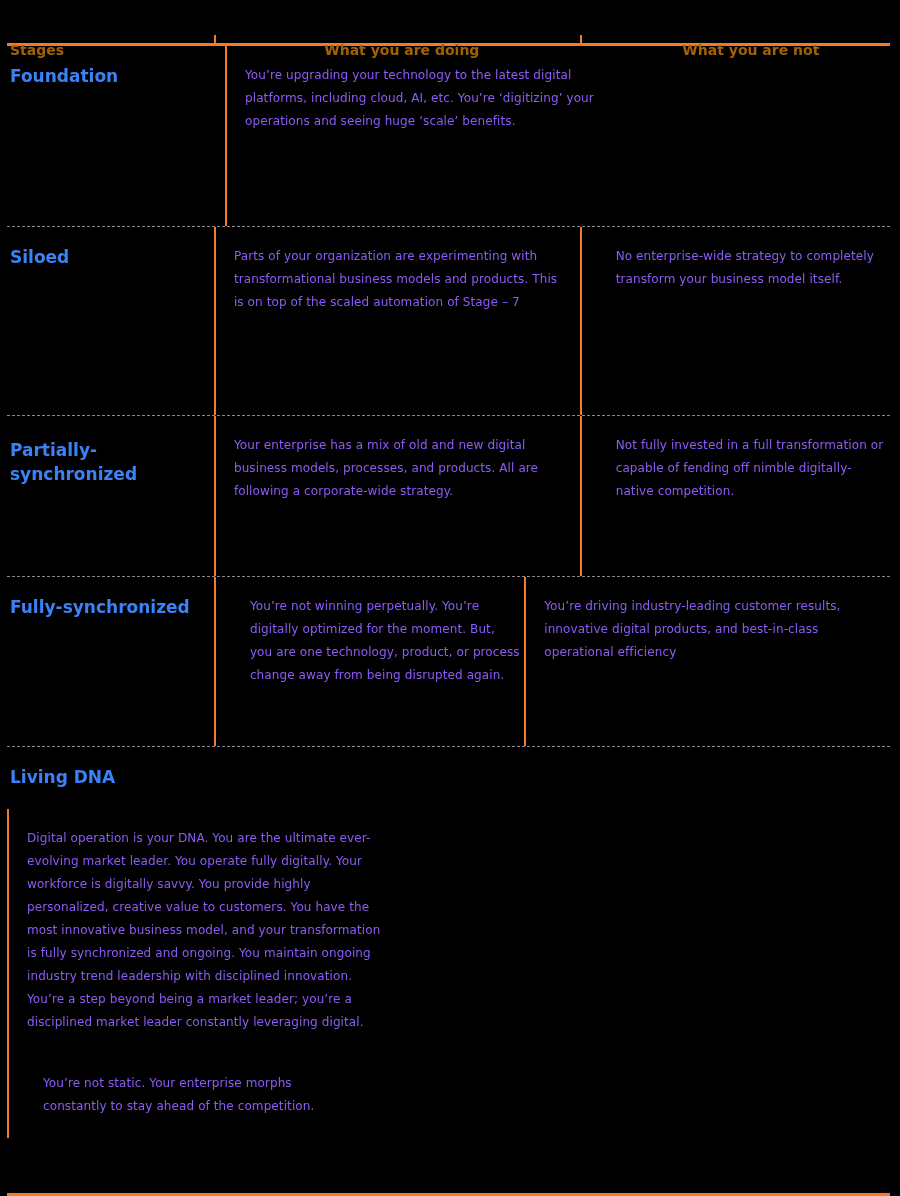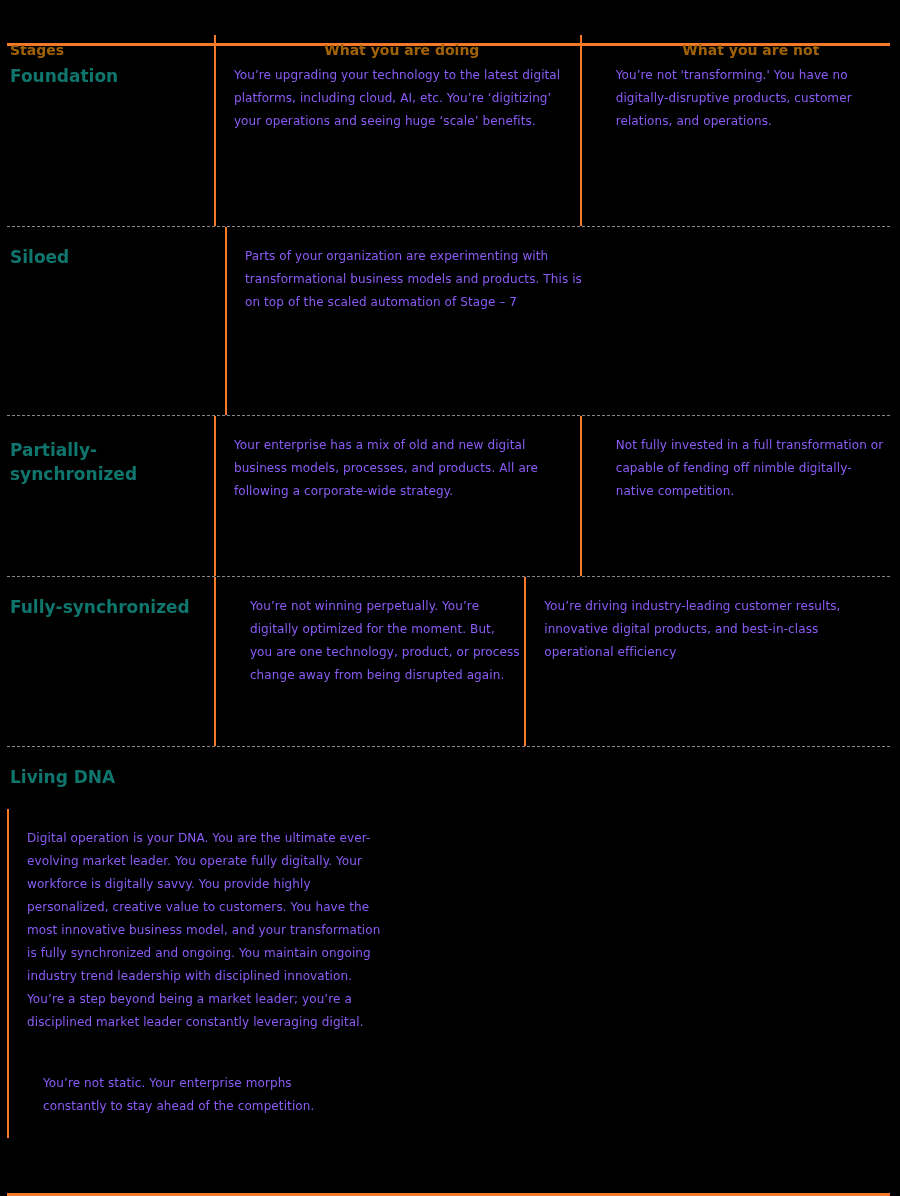--- a/index.html
+++ b/index.html
@@ -10,42 +10,42 @@
   .cell { box-sizing:border-box; }
   .c1 { width:218px; padding-left:3px; }
   .c2 { width:384px; padding-left:18px; padding-right:10px; border-left:2px solid #f47a2a; }
   .c3 { width:325px; padding-left:34px; padding-right:4px; border-left:2px solid #f47a2a; }
   .head { height:36px; border-bottom:3px solid #f47a2a; }
   .head .cell { font-weight:bold; color:#a16207; font-size:14px; line-height:30px; padding-top:0;margin-top:28px; }
   .head .c2, .head .c3 { text-align:center; }
   .body-row { border-bottom:1px dashed #8a8a8a; }
   .body-row.last { border-bottom:3px solid #f47a2a;flex-direction:column; }
   .body-row .cell { padding-top:18px; padding-bottom:20px; }
-  .stage { font-weight:bold; color:#0f766e; font-size:17px; line-height:24px; }
+  .stage { font-weight:bold; color:#3b82f6; font-size:17px; line-height:24px; }
   .txt { color:#8b5cf6; font-size:12px; line-height:23px; letter-spacing:0.1px; }
 </style>
 </head>
 <body>
 
 <div class="table">
   <div class="row head">
     <div class="cell c1">Stages</div>
     <div class="cell c2">What you are doing</div>
     <div class="cell c3">What you are not</div>
   </div>
 
   <div class="row body-row" style="height:180px">
     <div class="cell c1 stage">Foundation</div>
     <div class="cell c2 txt">You’re upgrading your technology to the latest digital platforms, including cloud, AI, etc. You’re ‘digitizing’ your operations and seeing huge ‘scale’ benefits.</div>
-    <div class="cell c3 txt">You’re not 'transforming.' You have no digitally-disruptive products, customer relations, and operations.</div>
   </div>
 
   <div class="row body-row" style="height:188px">
     <div class="cell c1 stage">Siloed</div>
     <div class="cell c2 txt">Parts of your organization are experimenting with transformational business models and products. This is on top of the scaled automation of Stage – 7</div>
+    <div class="cell c3 txt">No enterprise-wide strategy to completely transform your business model itself.</div>
   </div>
 
   <div class="row body-row" style="height:160px">
     <div class="cell c1 stage" style="padding-top:22px">Partially-synchronized</div>
     <div class="cell c2 txt">Your enterprise has a mix of old and new digital business models, processes, and products. All are following a corporate-wide strategy.</div>
     <div class="cell c3 txt">Not fully invested in a full transformation or capable of fending off nimble digitally-native competition.</div>
   </div>
 
   <div class="row body-row" style="height:169px">
     <div class="cell c1 stage">Fully-synchronized</div>

